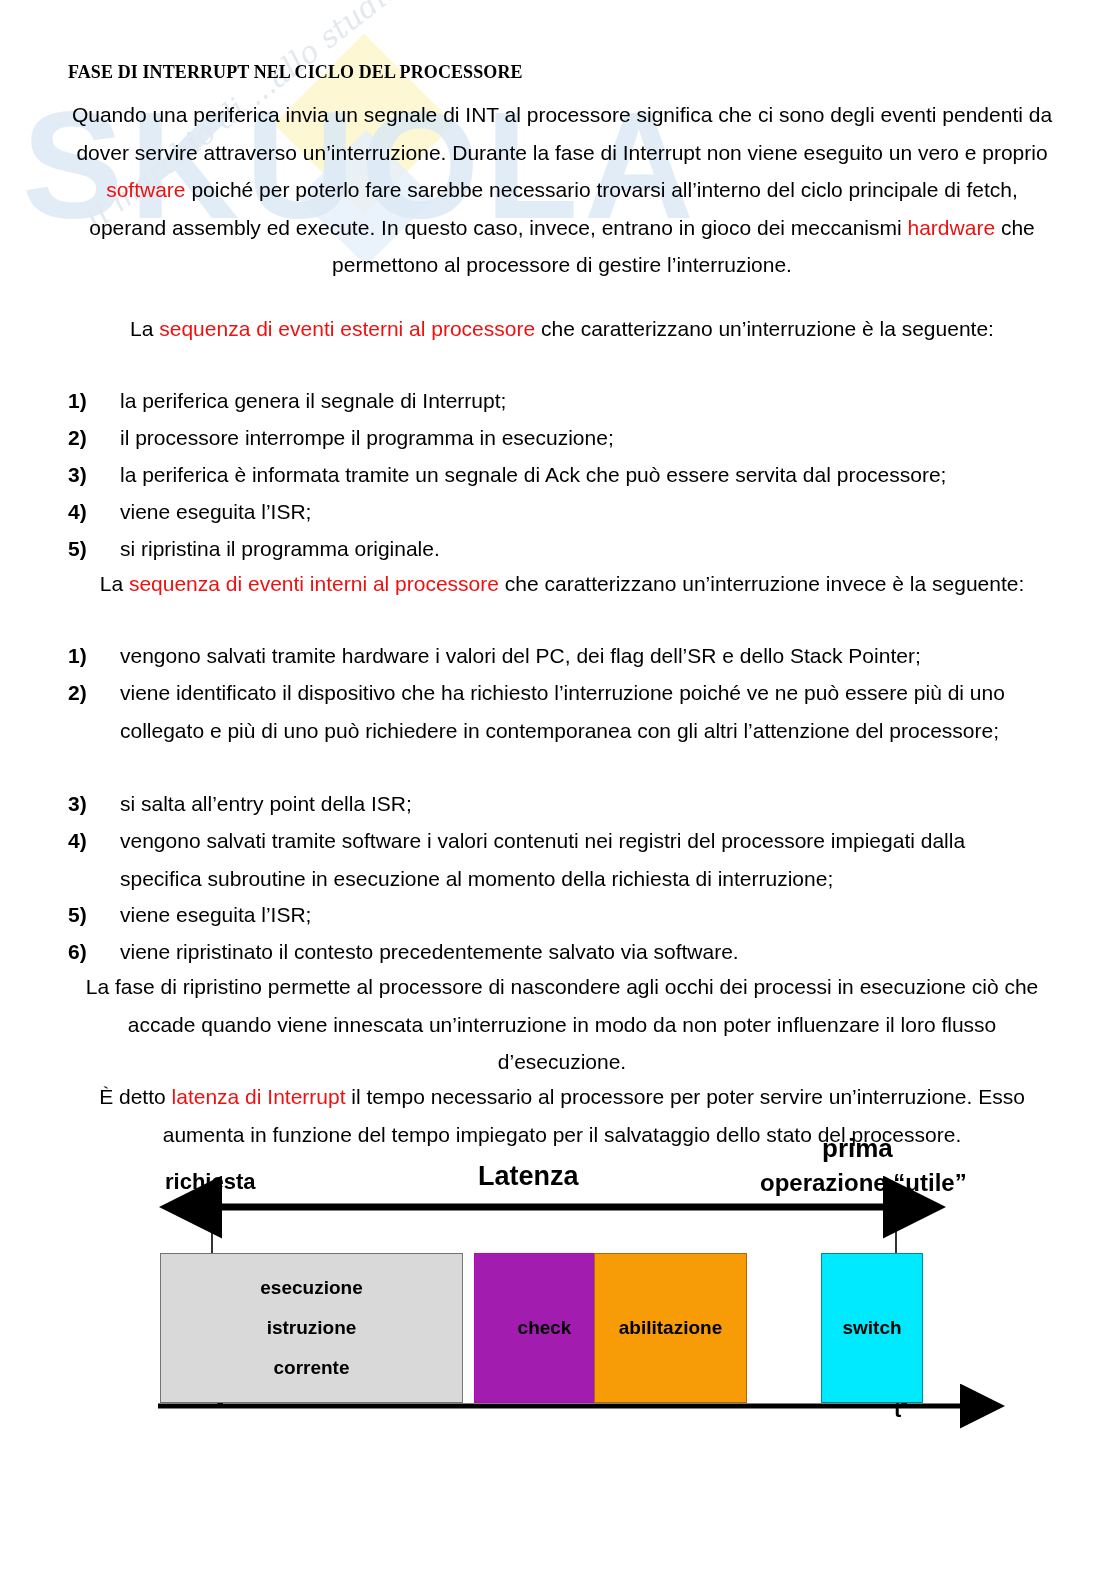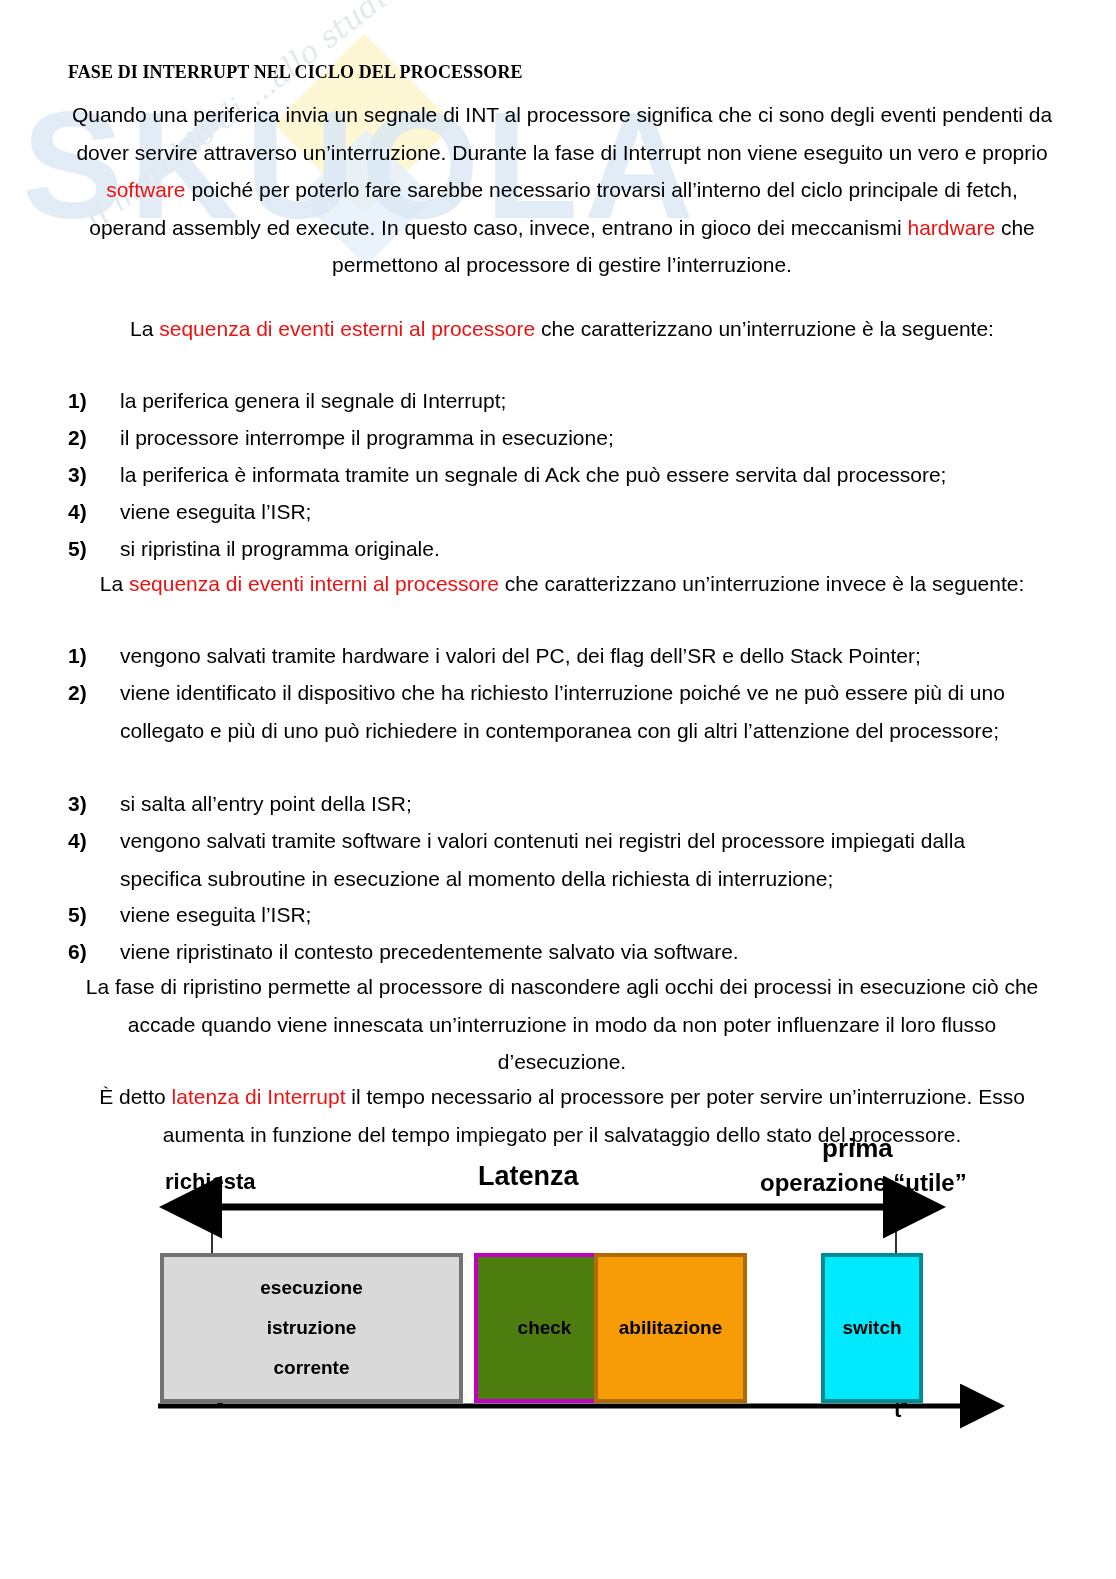--- a/index.html
+++ b/index.html
@@ -124,32 +124,32 @@
   #lbl-richiesta { left: 165px; top: 44px; font-size: 22px; }
   #lbl-latenza   { left: 478px; top: 36px; font-size: 27px; }
   #lbl-prima     { left: 822px; top: 8px;  font-size: 26px; }
   #lbl-operazione{ left: 760px; top: 44px; font-size: 24px; }
   #lbl-t         { left: 894px; top: 272px; font-size: 22px; }
 
   .blk {
     position: absolute;
     top: 128px;
     height: 150px;
-    border: 4px solid #737373;
+    border: 1px solid #737373;
     display: flex;
     flex-direction: column;
     align-items: center;
     justify-content: center;
     font-weight: bold;
     font-size: 19px;
     color: #000;
     line-height: 40px;
   }
   #blk-esecuzione { left: 160px; width: 303px; background: #d9d9d9; }
-  #blk-check      { left: 474px; width: 141px; background: #4d7c0f; border-color:#c000c0; }
+  #blk-check      { left: 474px; width: 141px; background: #a21caf; border-color:#c000c0; }
   #blk-abilitazione{left: 594px; width: 153px; background: #f79b07; border-color:#b06a00; }
   #blk-switch     { left: 785px; width: 102px; background: #00eaff; border-color:#008b99;margin-left:36px; }
 </style>
 </head>
 <body>
 
 <div id="watermark">
   <div class="wm-diamond"></div>
   <div class="wm-diamond2"></div>
   <div class="wm-letters">SKUOLA</div>

